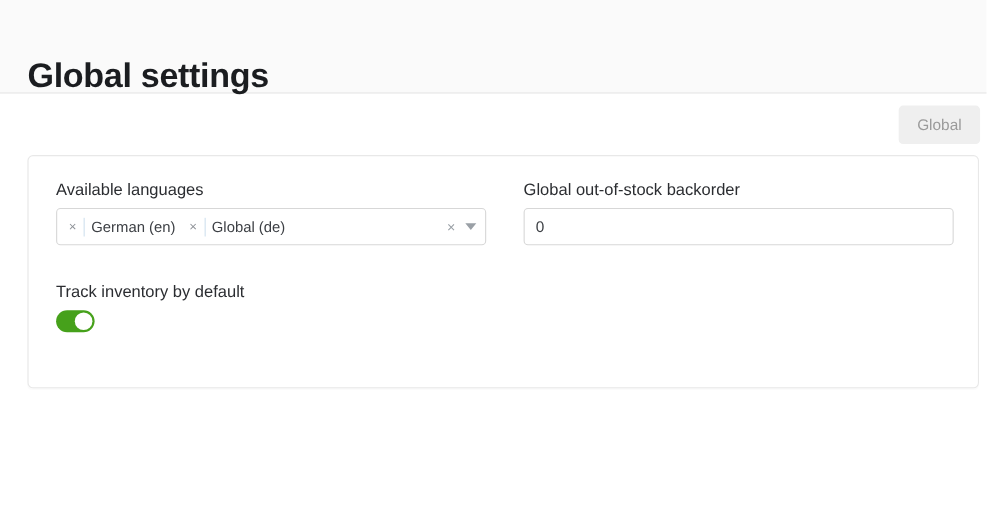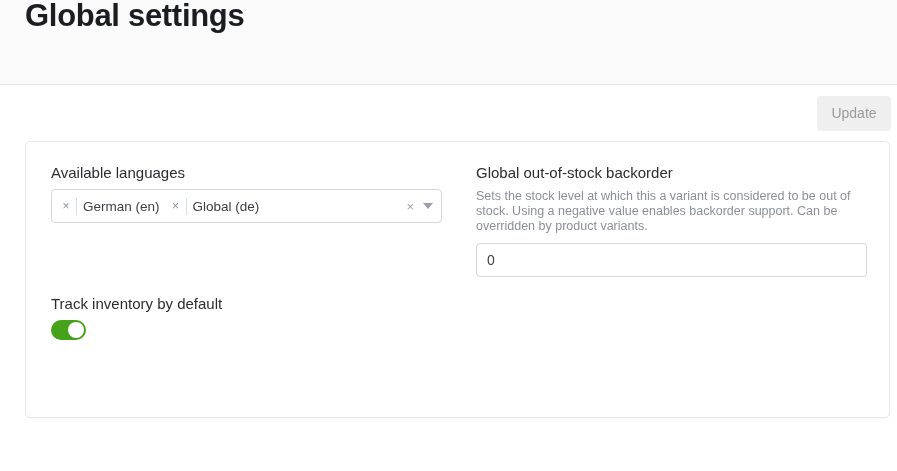--- a/index.html
+++ b/index.html
@@ -15,21 +15,21 @@
     overflow: hidden;
   }
 
   
   .page-header {
     height: 85px;
     box-sizing: border-box;
     background: #fafafa;
     border-bottom: 1px solid #e6e6e6;
     display: flex;
-    align-items: flex-start;
+    align-items: flex-end;
     padding: 0 25px;
   }
   .page-title {
     font-size: 31px;
     font-weight: bold;
     letter-spacing: -0.3px;
     color: #1b1d20;
     line-height: 1;
   }
 
@@ -58,21 +58,21 @@
     box-sizing: border-box;
   }
 
   
   .card {
     margin: 0 7px 0 25px;
     border: 1px solid #e8e8e8;
     border-radius: 5px;
     background: #ffffff;
     box-sizing: border-box;
-    height: 277px;
+    height: 212px;
     padding: 22px 25px 0 25px;
     box-shadow: 0 1px 1px rgba(0,0,0,0.02);
   }
   .grid {
     display: flex;
     gap: 34px;
   }
   .col {
     width: 391px;
     flex: 0 0 391px;
@@ -164,21 +164,21 @@
     box-sizing: border-box;
     font-family: "Liberation Sans", sans-serif;
     font-size: 14px;
     color: #3d4045;
     padding: 0 10px;
     outline: none;
   }
 
   
   .row-2 {
-    margin-top: 18px;
+    margin-top: 34px;
   }
   .toggle {
     width: 35px;
     height: 20px;
     border-radius: 10px;
     background: #46a11b;
     position: relative;
     cursor: pointer;
   }
   .toggle-knob {
@@ -192,21 +192,21 @@
   }
 </style>
 </head>
 <body>
 
 <div class="page-header">
   <div class="page-title">Global settings</div>
 </div>
 
 <div class="action-bar">
-  <button class="update-button">Update</button>
+  <button class="update-button">Global</button>
 </div>
 
 <div class="card">
 
   <div class="grid">
 
     <div class="col">
       <div class="field-label">Available languages</div>
 
       <div class="multiselect">
@@ -227,21 +227,20 @@
         </div>
         <div class="ms-actions">
           <span class="ms-clear">×</span>
           <span class="ms-caret"></span>
         </div>
       </div>
     </div>
 
     <div class="col">
       <div class="field-label">Global out-of-stock backorder</div>
-      <div class="field-help">Sets the stock level at which this a variant is considered to be out of stock. Using a negative value enables backorder support. Can be overridden by product variants.</div>
       <input class="text-input" type="text" value="0" style="">
     </div>
 
   </div>
 
   <div class="grid row-2">
 
     <div class="col">
       <div class="field-label">Track inventory by default</div>
       <div class="toggle">

